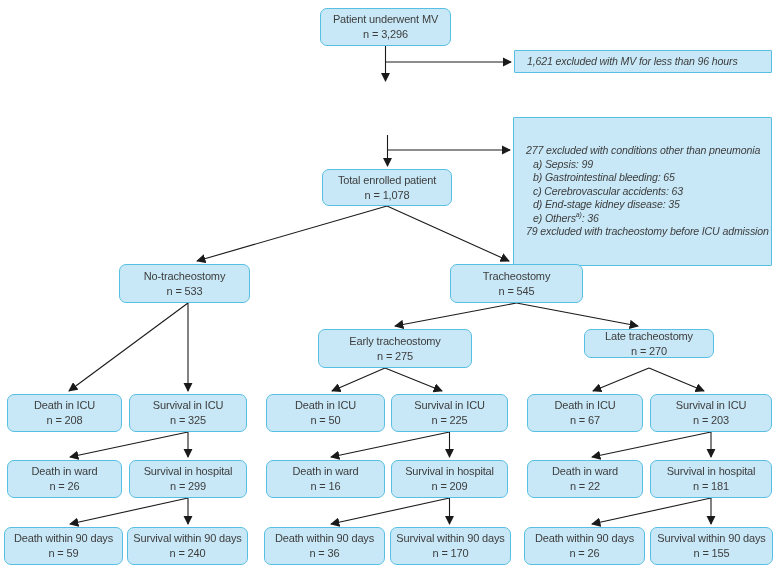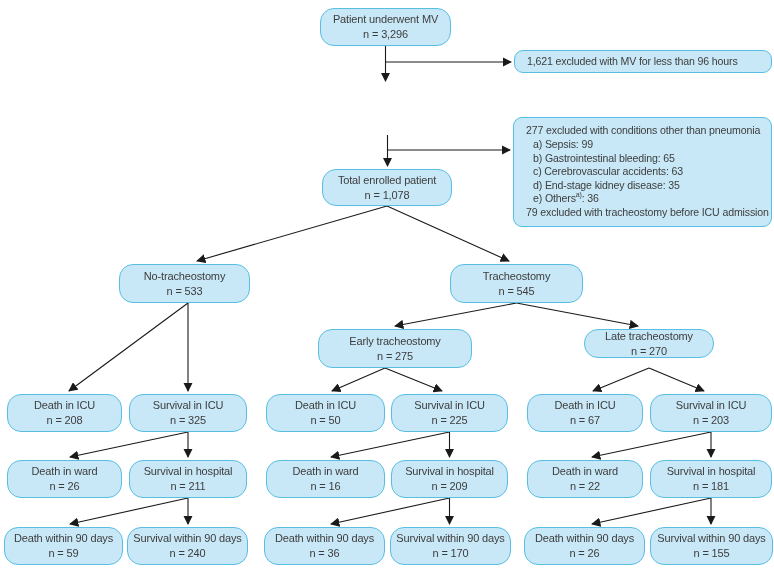--- a/index.html
+++ b/index.html
@@ -9,33 +9,33 @@
     color:var(--text,#3d3d3d);
     overflow:hidden;
   }
   .arrows{position:absolute;left:0;top:0;z-index:1;}
   .arrows line{stroke:var(--arrow,#1a1a1a);stroke-width:1.1;}
   .arrows marker path{fill:var(--arrow,#1a1a1a);}
   .node{
     position:absolute;z-index:2;box-sizing:border-box;
     background:var(--box-fill,#c8e8f7);
     border:1.6px solid var(--box-border,#58bfe3);
-    border-radius:14px;
+    border-radius:7px;
     display:flex;flex-direction:column;align-items:center;justify-content:center;
     text-align:center;font-size:11px;line-height:15px;letter-spacing:-0.15px;
     white-space:nowrap;
   }
   .excl{
     position:absolute;z-index:2;box-sizing:border-box;
     background:var(--box-fill,#c8e8f7);
     border:1.6px solid var(--box-border,#58bfe3);
-    border-radius:9px;
+    border-radius:1px;
     display:flex;flex-direction:column;justify-content:center;
     text-align:left;font-size:10.6px;line-height:13.6px;letter-spacing:-0.15px;
-    padding:4px 8px 4px 12px;white-space:nowrap;
+    padding:4px 8px 4px 12px;white-space:nowrap;font-style:italic;
   }
   .excl .indent{padding-left:7px;}
   sup{font-size:7px;line-height:0;}
 </style>
 </head>
 <body>
 
 <div class="canvas">
 
   <svg class="arrows" width="774" height="573" viewBox="0 0 774 573">
@@ -84,21 +84,21 @@
   <div class="node" style="left:320px;top:8px;width:131px;height:38px">
     <div>Patient underwent MV</div>
     <div>n = 3,296</div>
   </div>
 
   <div class="excl" style="left:514px;top:50px;width:258px;height:23px">
     <div>1,621 excluded with MV for less than 96 hours</div>
   </div>
 
 
-  <div class="excl" style="left:513px;top:117px;width:259px;height:110px">
+  <div class="excl" style="left:513px;top:117px;width:259px;height:149px">
     <div>277 excluded with conditions other than pneumonia</div>
     <div class="indent">a) Sepsis: 99</div>
     <div class="indent">b) Gastrointestinal bleeding: 65</div>
     <div class="indent">c) Cerebrovascular accidents: 63</div>
     <div class="indent">d) End-stage kidney disease: 35</div>
     <div class="indent"><span>e) Others</span><sup>a)</sup><span>: 36</span></div>
     <div>79 excluded with tracheostomy before ICU admission</div>
   </div>
 
   <div class="node" style="left:322px;top:169px;width:130px;height:37px">
@@ -133,21 +133,21 @@
   <div class="node" style="left:129px;top:394px;width:118px;height:38px">
     <div>Survival in ICU</div>
     <div>n = 325</div>
   </div>
   <div class="node" style="left:7px;top:460px;width:115px;height:38px">
     <div>Death in ward</div>
     <div>n = 26</div>
   </div>
   <div class="node" style="left:129px;top:460px;width:118px;height:38px">
     <div>Survival in hospital</div>
-    <div>n = 211</div>
+    <div>n = 299</div>
   </div>
   <div class="node" style="left:4px;top:527px;width:119px;height:38px">
     <div>Death within 90 days</div>
     <div>n = 59</div>
   </div>
   <div class="node" style="left:127px;top:527px;width:121px;height:38px">
     <div>Survival within 90 days</div>
     <div>n = 240</div>
   </div>
 

